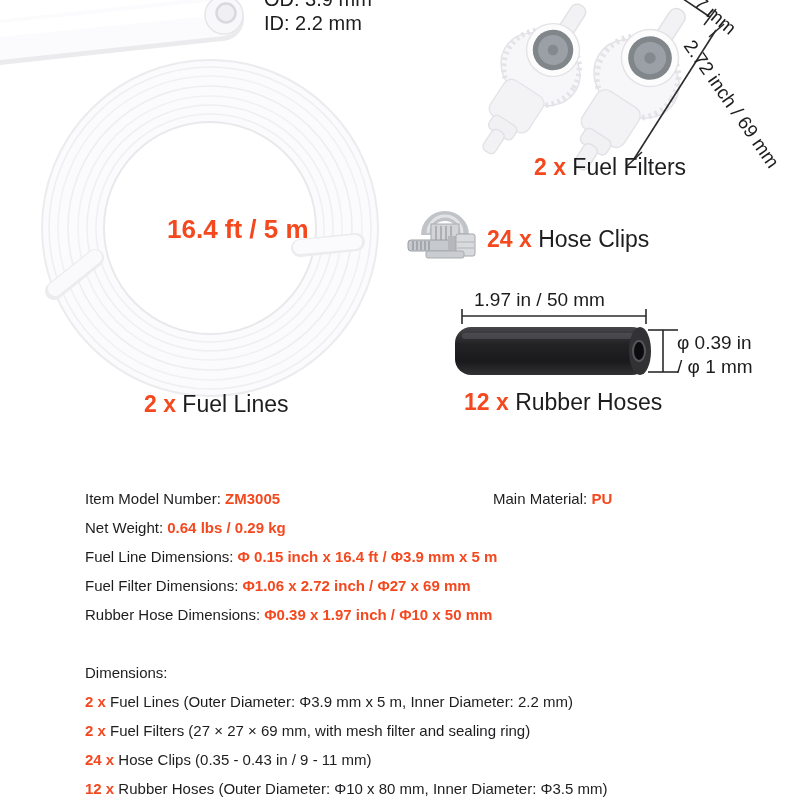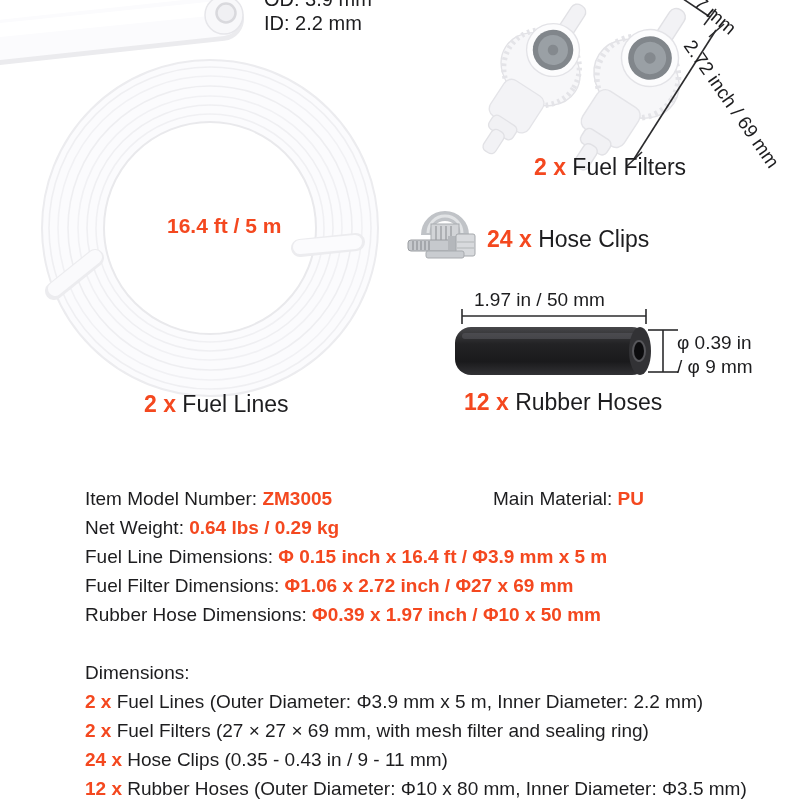--- a/index.html
+++ b/index.html
@@ -10,23 +10,23 @@
   .stage svg{position:absolute;left:0;top:0;}
   .lbl{position:absolute;white-space:nowrap;}
   .dim{font-size:19px;color:#1d1d1f;}
   .caption{font-size:23px;color:#1d1d1f;}
   .qty{color:#f4481f;font-weight:bold;}
   .rot{transform-origin:0 0;}
   .card{
     position:absolute;left:55px;top:467px;width:695px;height:353px;
     background:#ffffff;border-radius:24px;
   }
-  .card .row{position:absolute;left:30px;font-size:19px;line-height:24px;white-space:nowrap;}
+  .card .row{position:absolute;left:30px;font-size:15px;line-height:24px;white-space:nowrap;}
   .card .row .v{color:#f4481f;font-weight:bold;}
-  .coil-label{font-size:21px;font-weight:bold;color:#f4481f;}
+  .coil-label{font-size:26px;font-weight:bold;color:#f4481f;}
   .odid{font-size:20px;line-height:24px;}
   .dia2{line-height:24px;}
 </style>
 </head>
 <body>
 
 <div class="stage">
 
   <svg width="800" height="800" viewBox="0 0 800 800">
     <defs>
@@ -154,21 +154,21 @@
   </div>
 
   <div class="lbl caption" style="left:487px;top:226px;text-align:center;">
     <span class="qty">24 x</span><span> Hose Clips</span>
   </div>
 
   <div class="lbl dim" style="left:474px;top:289px;">1.97 in / 50 mm</div>
 
   <div class="lbl dim dia2" style="left:677px;top:331px;">
     <div>φ 0.39 in</div>
-    <div>/ φ 9 mm</div>
+    <div>/ φ 1 mm</div>
   </div>
 
   <div class="lbl caption" style="left:464px;top:389px;">
     <span class="qty">12 x</span><span> Rubber Hoses</span>
   </div>
 
   <div class="card">
     <div class="row" style="top:20px;">
       <span>Item Model Number: </span><span class="v">ZM3005</span>
     </div>

